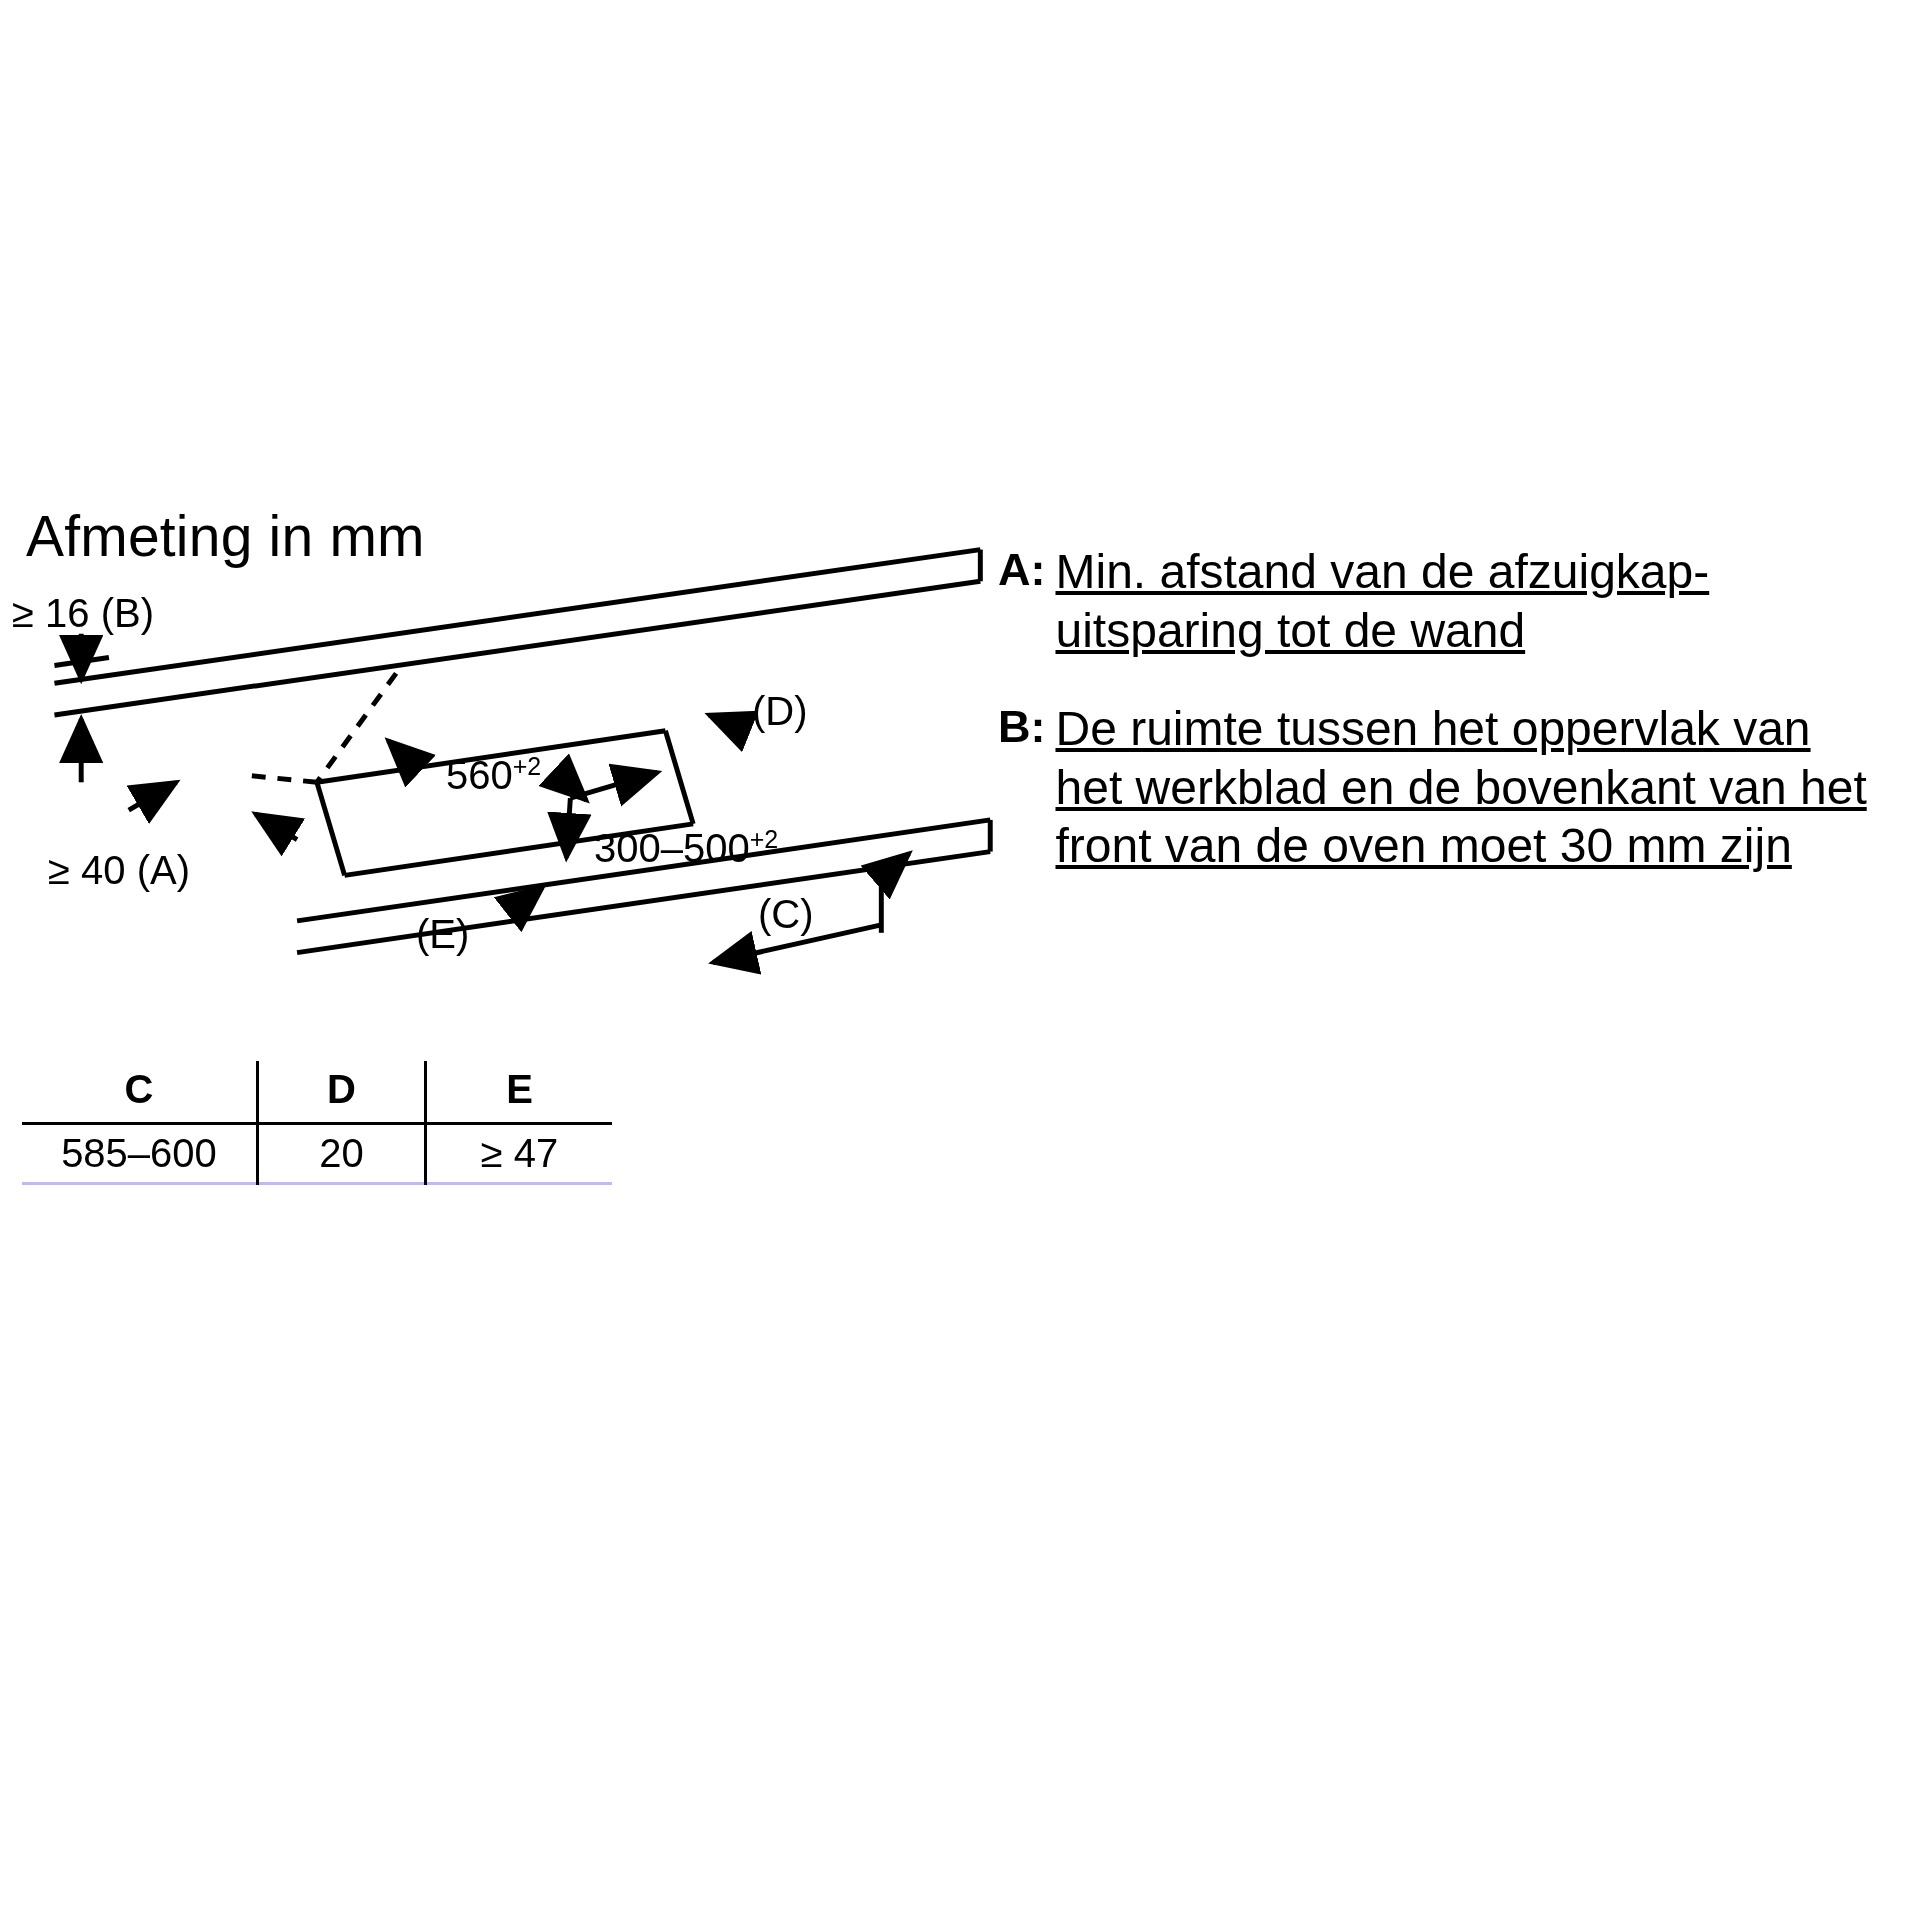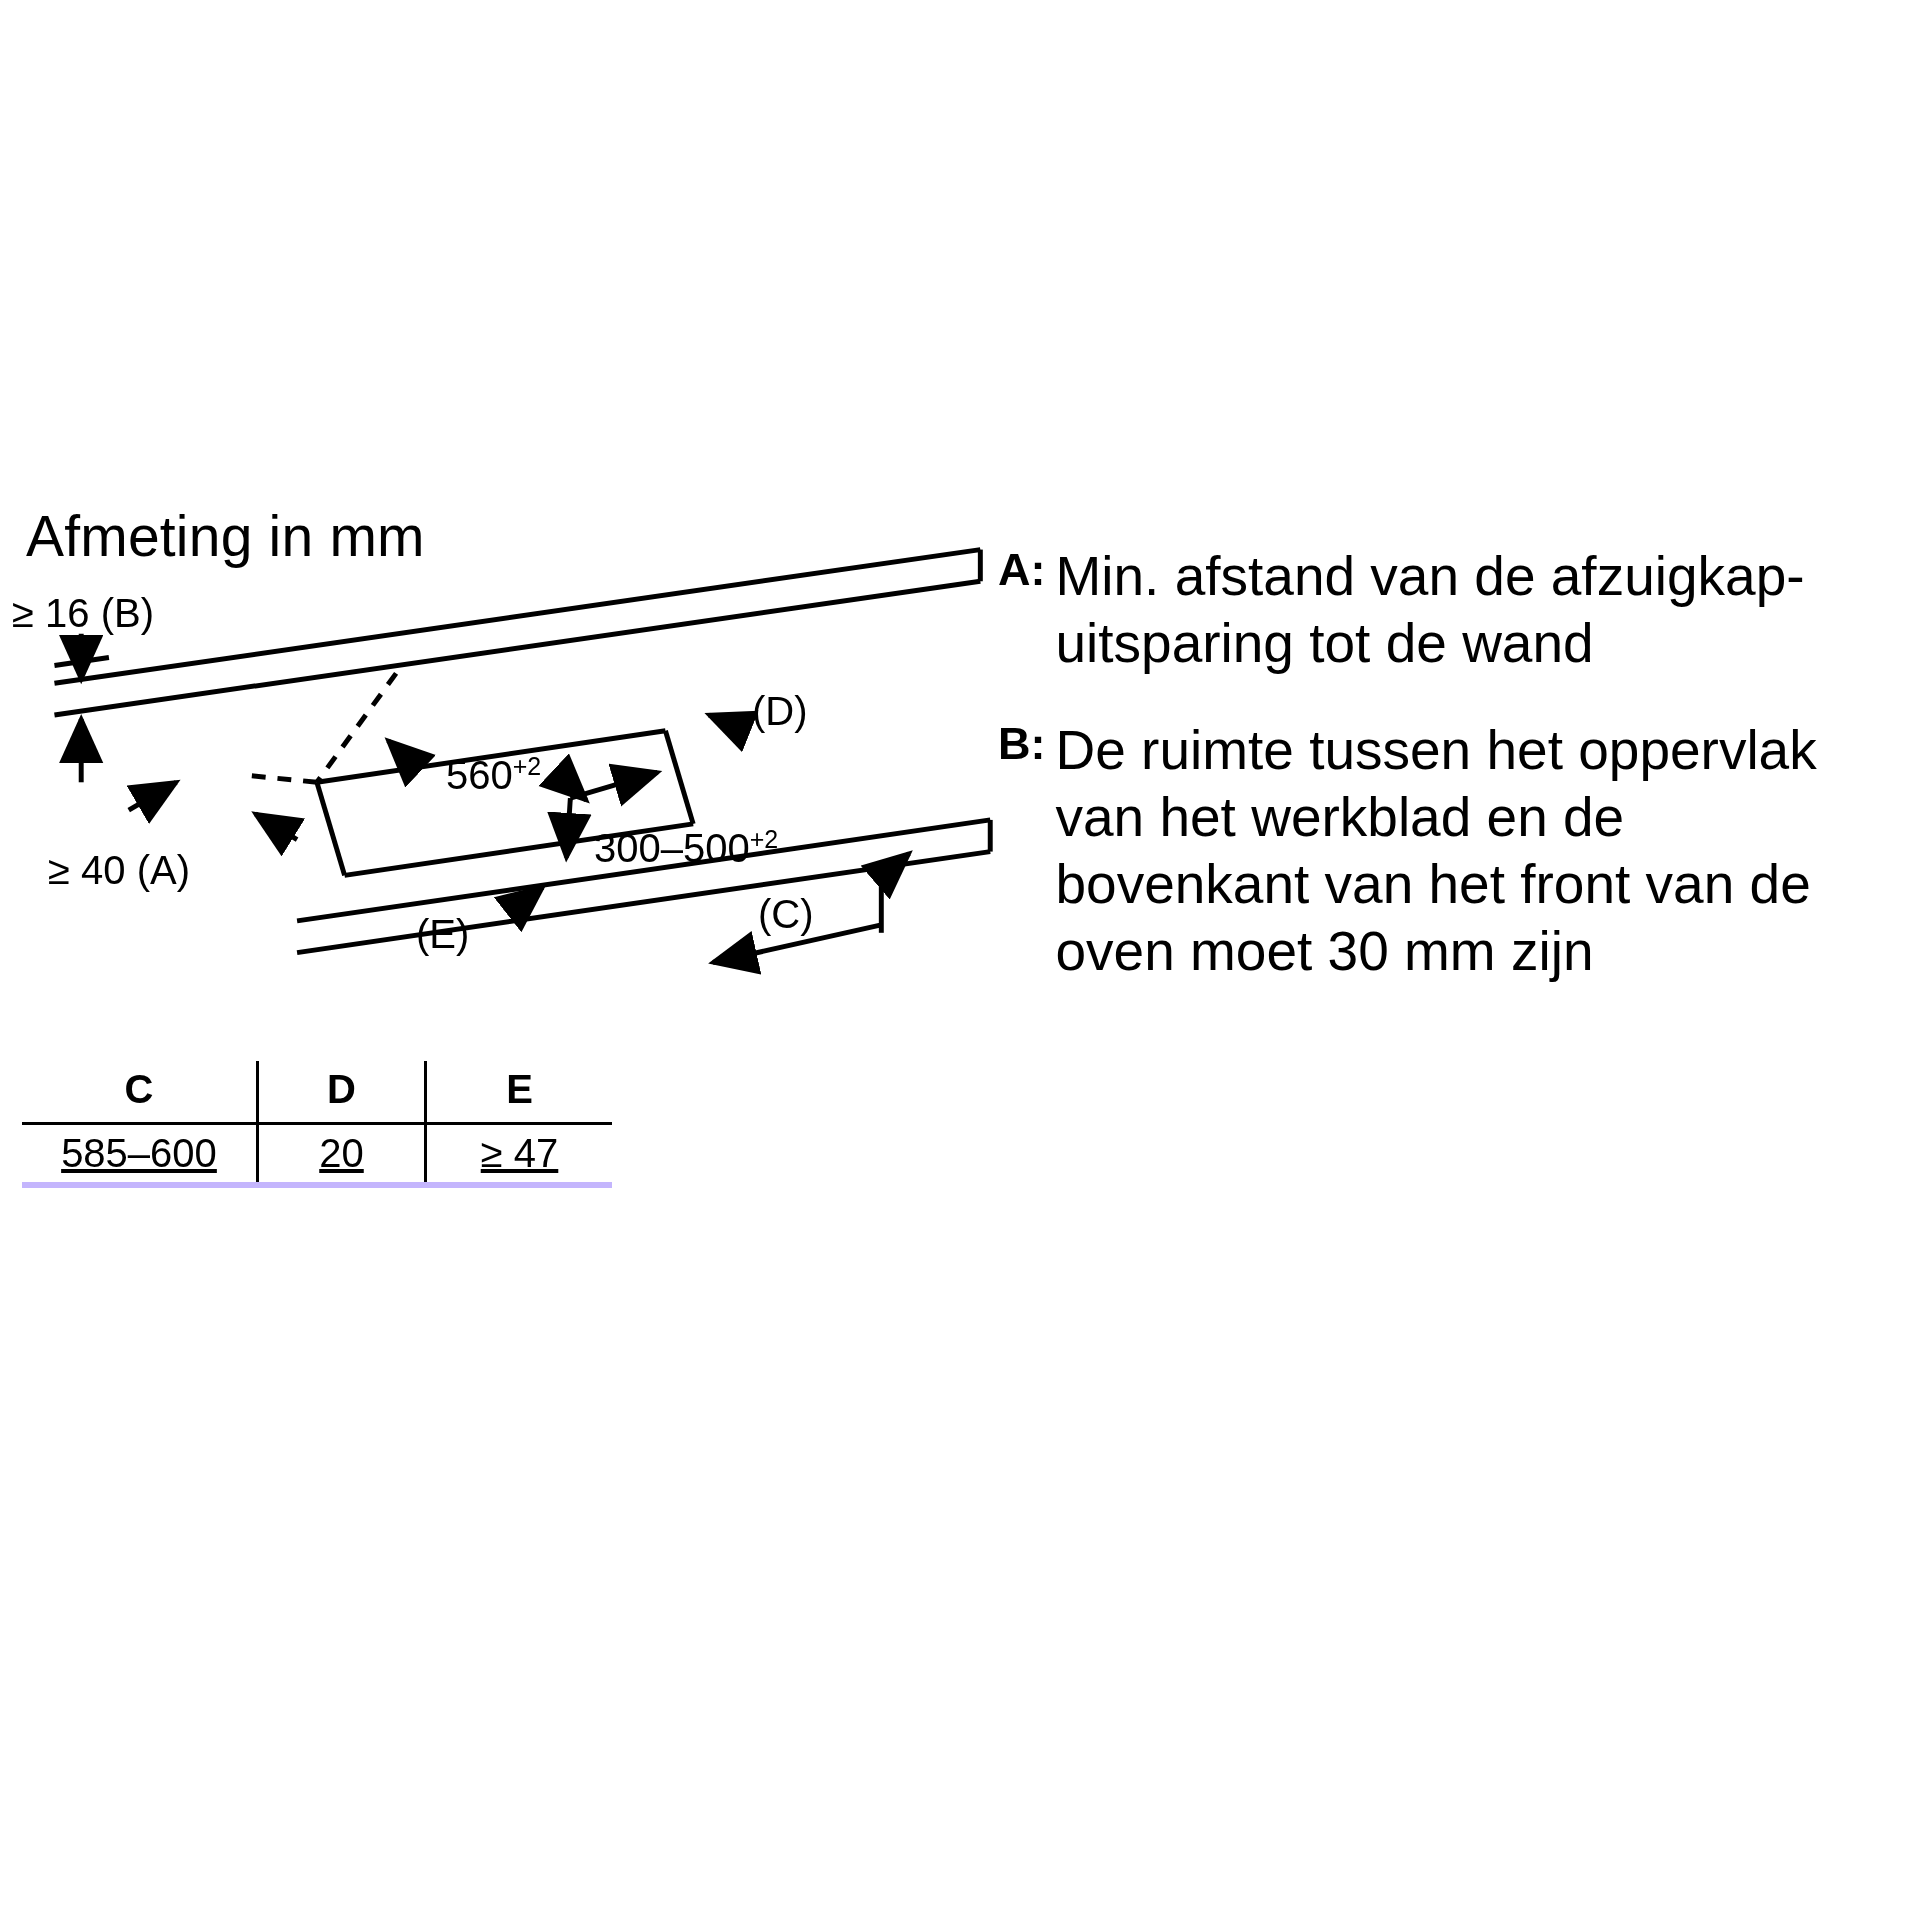--- a/index.html
+++ b/index.html
@@ -65,21 +65,21 @@
     padding: 6px 18px;
     text-align: center;
     font-weight: normal;
     white-space: nowrap;
   }
   #spec-table th {
     font-weight: bold;
     padding-bottom: 10px;
   }
   #spec-table thead tr { border-bottom: 3px solid #000; }
-  #spec-table tbody tr:first-child { border-bottom: 6px solid #c4b5fd; text-decoration: underline; }
+  #spec-table tbody tr:first-child { border-bottom: 3px solid #c4b5fd; }
   #spec-table th:nth-child(1), #spec-table td:nth-child(1) {
     border-right: 3px solid #000;
     min-width: 198px;
   }
   #spec-table th:nth-child(2), #spec-table td:nth-child(2) {
     border-right: 3px solid #000;
     min-width: 129px;
   }
   #spec-table th:nth-child(3), #spec-table td:nth-child(3) {
     min-width: 149px;
@@ -98,23 +98,24 @@
     margin-bottom: 40px;
   }
   .legend-key {
     font-size: 45px;
     font-weight: bold;
     flex: 0 0 auto;
     margin-right: 10px;
     line-height: 1.22;
   }
   .legend-text {
-    font-size: 55px;
+    font-size: 48px;
     line-height: 1.22;
     flex: 1 1 auto;
+    text-decoration: underline;
   }
 
   #note-oven {
     position: absolute;
     left: 1052px;
     top: 901px;
     width: 871px;
     font-size: 45px;
     line-height: 1.22;
   }

